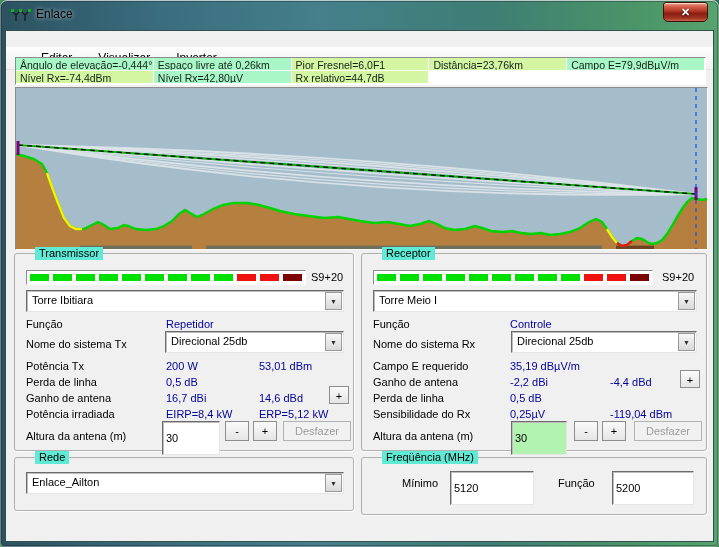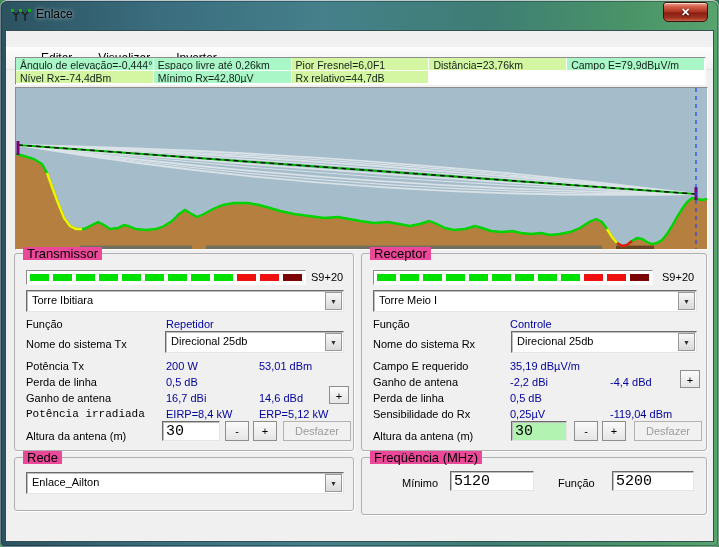--- a/index.html
+++ b/index.html
@@ -49,21 +49,21 @@
     white-space:nowrap; overflow:hidden;
   }
   .info-cell.green { background:#a9f6c6; }
   .info-cell.yellow { background:#d4f5a1; }
   .chart {
     position:absolute; left:9px; top:56px; width:693px; height:163px;
     border:1px solid; border-color:#8c8c8c #fdfdfd #fdfdfd #8c8c8c;
     background:#a5bccb;
   }
   .group { position:absolute; border:1px solid #b0b0b0; border-radius:3px; box-shadow:1px 1px 0 #fdfdfd; }
-  .group-label { position:absolute; top:-7px; left:8px; background:#ec4899; padding:0 4px; font-size:13px; color:#000; line-height:13px; }
+  .group-label { position:absolute; top:-7px; left:20px; background:#5eead4; padding:0 4px; font-size:11px; color:#000; line-height:13px; }
   .meter {
     position:absolute; left:11px; top:16px; width:280px; height:15px;
     background:#fff; border:1px solid; border-color:#8c8c8c #fdfdfd #fdfdfd #8c8c8c;
     display:flex; align-items:center; gap:4px; padding:0 3px;
   }
   .seg { width:19px; height:7px; flex:none; }
   .s-label { position:absolute; font-size:11px; color:#000; }
   .combo { position:absolute; height:22px; background:#fff; border:1px solid; border-color:#6b6b6b #e6e6e6 #e6e6e6 #6b6b6b; box-shadow:inset 1px 1px 0 #bdbdbd; }
   .combo-text { position:absolute; left:5px; top:3px; font-size:11px; color:#000; white-space:nowrap; }
   .combo-btn {
@@ -74,22 +74,22 @@
   }
   .lbl { position:absolute; font-size:11px; color:#000; white-space:nowrap; }
   .val { position:absolute; font-size:11px; color:#00009b; white-space:nowrap; }
   .tinybtn {
     position:absolute; font-size:11px; color:#000; text-align:center;
     background:linear-gradient(#fafafa,#e5e5e5); border:1px solid #8e8e8e; line-height:18px;
   }
   .tinybtn.disabled { color:#9c9c9c; background:#f1f1f1; border-color:#b2b2b2; }
   .tb-input {
     position:absolute; height:20px; border:1px solid; border-color:#6b6b6b #e6e6e6 #e6e6e6 #6b6b6b;
-    box-shadow:inset 1px 1px 0 #bdbdbd; background:#fff; font-size:15px;
-    font-family:Liberation Mono, monospace; padding:9px 3px; color:#000;
+    box-shadow:inset 1px 1px 0 #bdbdbd; background:#fff; font-size:11px;
+    font-family:Liberation Sans, sans-serif; padding:16px 3px; color:#000;
   }
   .tb-input.green-bg { background:#b2f3b2; }
 </style>
 </head>
 <body>
 
 <div class="window">
   <div class="titlebar">
     <span class="title-icon">
       <svg width="20" height="16" viewBox="0 0 20 16">
@@ -114,21 +114,21 @@
       <span class="menu-item">Inverter</span>
     </div>
 
     <div class="infobar">
         <div class="info-cell green">Ângulo de elevação=-0,444°</div>
         <div class="info-cell green">Espaço livre até 0,26km</div>
         <div class="info-cell yellow">Pior Fresnel=6,0F1</div>
         <div class="info-cell yellow">Distância=23,76km</div>
         <div class="info-cell green">Campo E=79,9dBµV/m</div>
         <div class="info-cell yellow">Nível Rx=-74,4dBm</div>
-        <div class="info-cell green">Mínimo Rx=42,80µV</div>
+        <div class="info-cell green">Nível Rx=42,80µV</div>
         <div class="info-cell yellow">Rx relativo=44,7dB</div>
       </div>
 
     <div class="chart">
       <svg width="691" height="161" viewBox="0 0 691 161">
           <rect x="0" y="0" width="691" height="161" fill="#a5bccb"></rect>
           <path d="M2,57 Q341,63.5 680,106" fill="none" stroke="#dfe6ea" stroke-width="1.8" opacity="0.9"></path>
           <path d="M2,57 Q341,67.5 680,106" fill="none" stroke="#dfe6ea" stroke-width="1.2" opacity="0.9"></path>
           <path d="M2,57 Q341,71.5 680,106" fill="none" stroke="#dfe6ea" stroke-width="1.8" opacity="0.9"></path>
           <path d="M2,57 Q341,76.5 680,106" fill="none" stroke="#dfe6ea" stroke-width="1.2" opacity="0.9"></path>
@@ -183,21 +183,21 @@
       </div>
       <span class="lbl" style="left:11px;top:106px;">Potência Tx</span>
       <span class="val" style="left:151px;top:106px;">200 W</span>
       <span class="val" style="left:244px;top:106px;">53,01 dBm</span>
       <span class="lbl" style="left:11px;top:122px;">Perda de linha</span>
       <span class="val" style="left:151px;top:122px;">0,5 dB</span>
       <span class="lbl" style="left:11px;top:138px;">Ganho de antena</span>
       <span class="val" style="left:151px;top:138px;">16,7 dBi</span>
       <span class="val" style="left:244px;top:138px;">14,6 dBd</span>
       <div class="tinybtn" style="left:314px;top:132px;width:20px;height:18px;">+</div>
-      <span class="lbl" style="left:11px;top:154px;font-family:Liberation Mono, monospace;">Potência irradiada</span>
+      <span class="lbl" style="left:11px;top:154px;">Potência irradiada</span>
       <span class="val" style="left:151px;top:154px;">EIRP=8,4 kW</span>
       <span class="val" style="left:244px;top:154px;">ERP=5,12 kW</span>
       <span class="lbl" style="left:11px;top:176px;">Altura da antena (m)</span>
       <input class="tb-input" style="left: 147px; top: 167px; width: 58px;" value="30">
       <div class="tinybtn" style="left:210px;top:167px;width:24px;height:20px;">-</div>
       <div class="tinybtn" style="left:238px;top:167px;width:24px;height:20px;">+</div>
       <div class="tinybtn disabled" style="left:268px;top:167px;width:68px;height:20px;">Desfazer</div>
     </div>
 
     <div class="group" style="left:355px;top:222px;width:346px;height:198px;">

